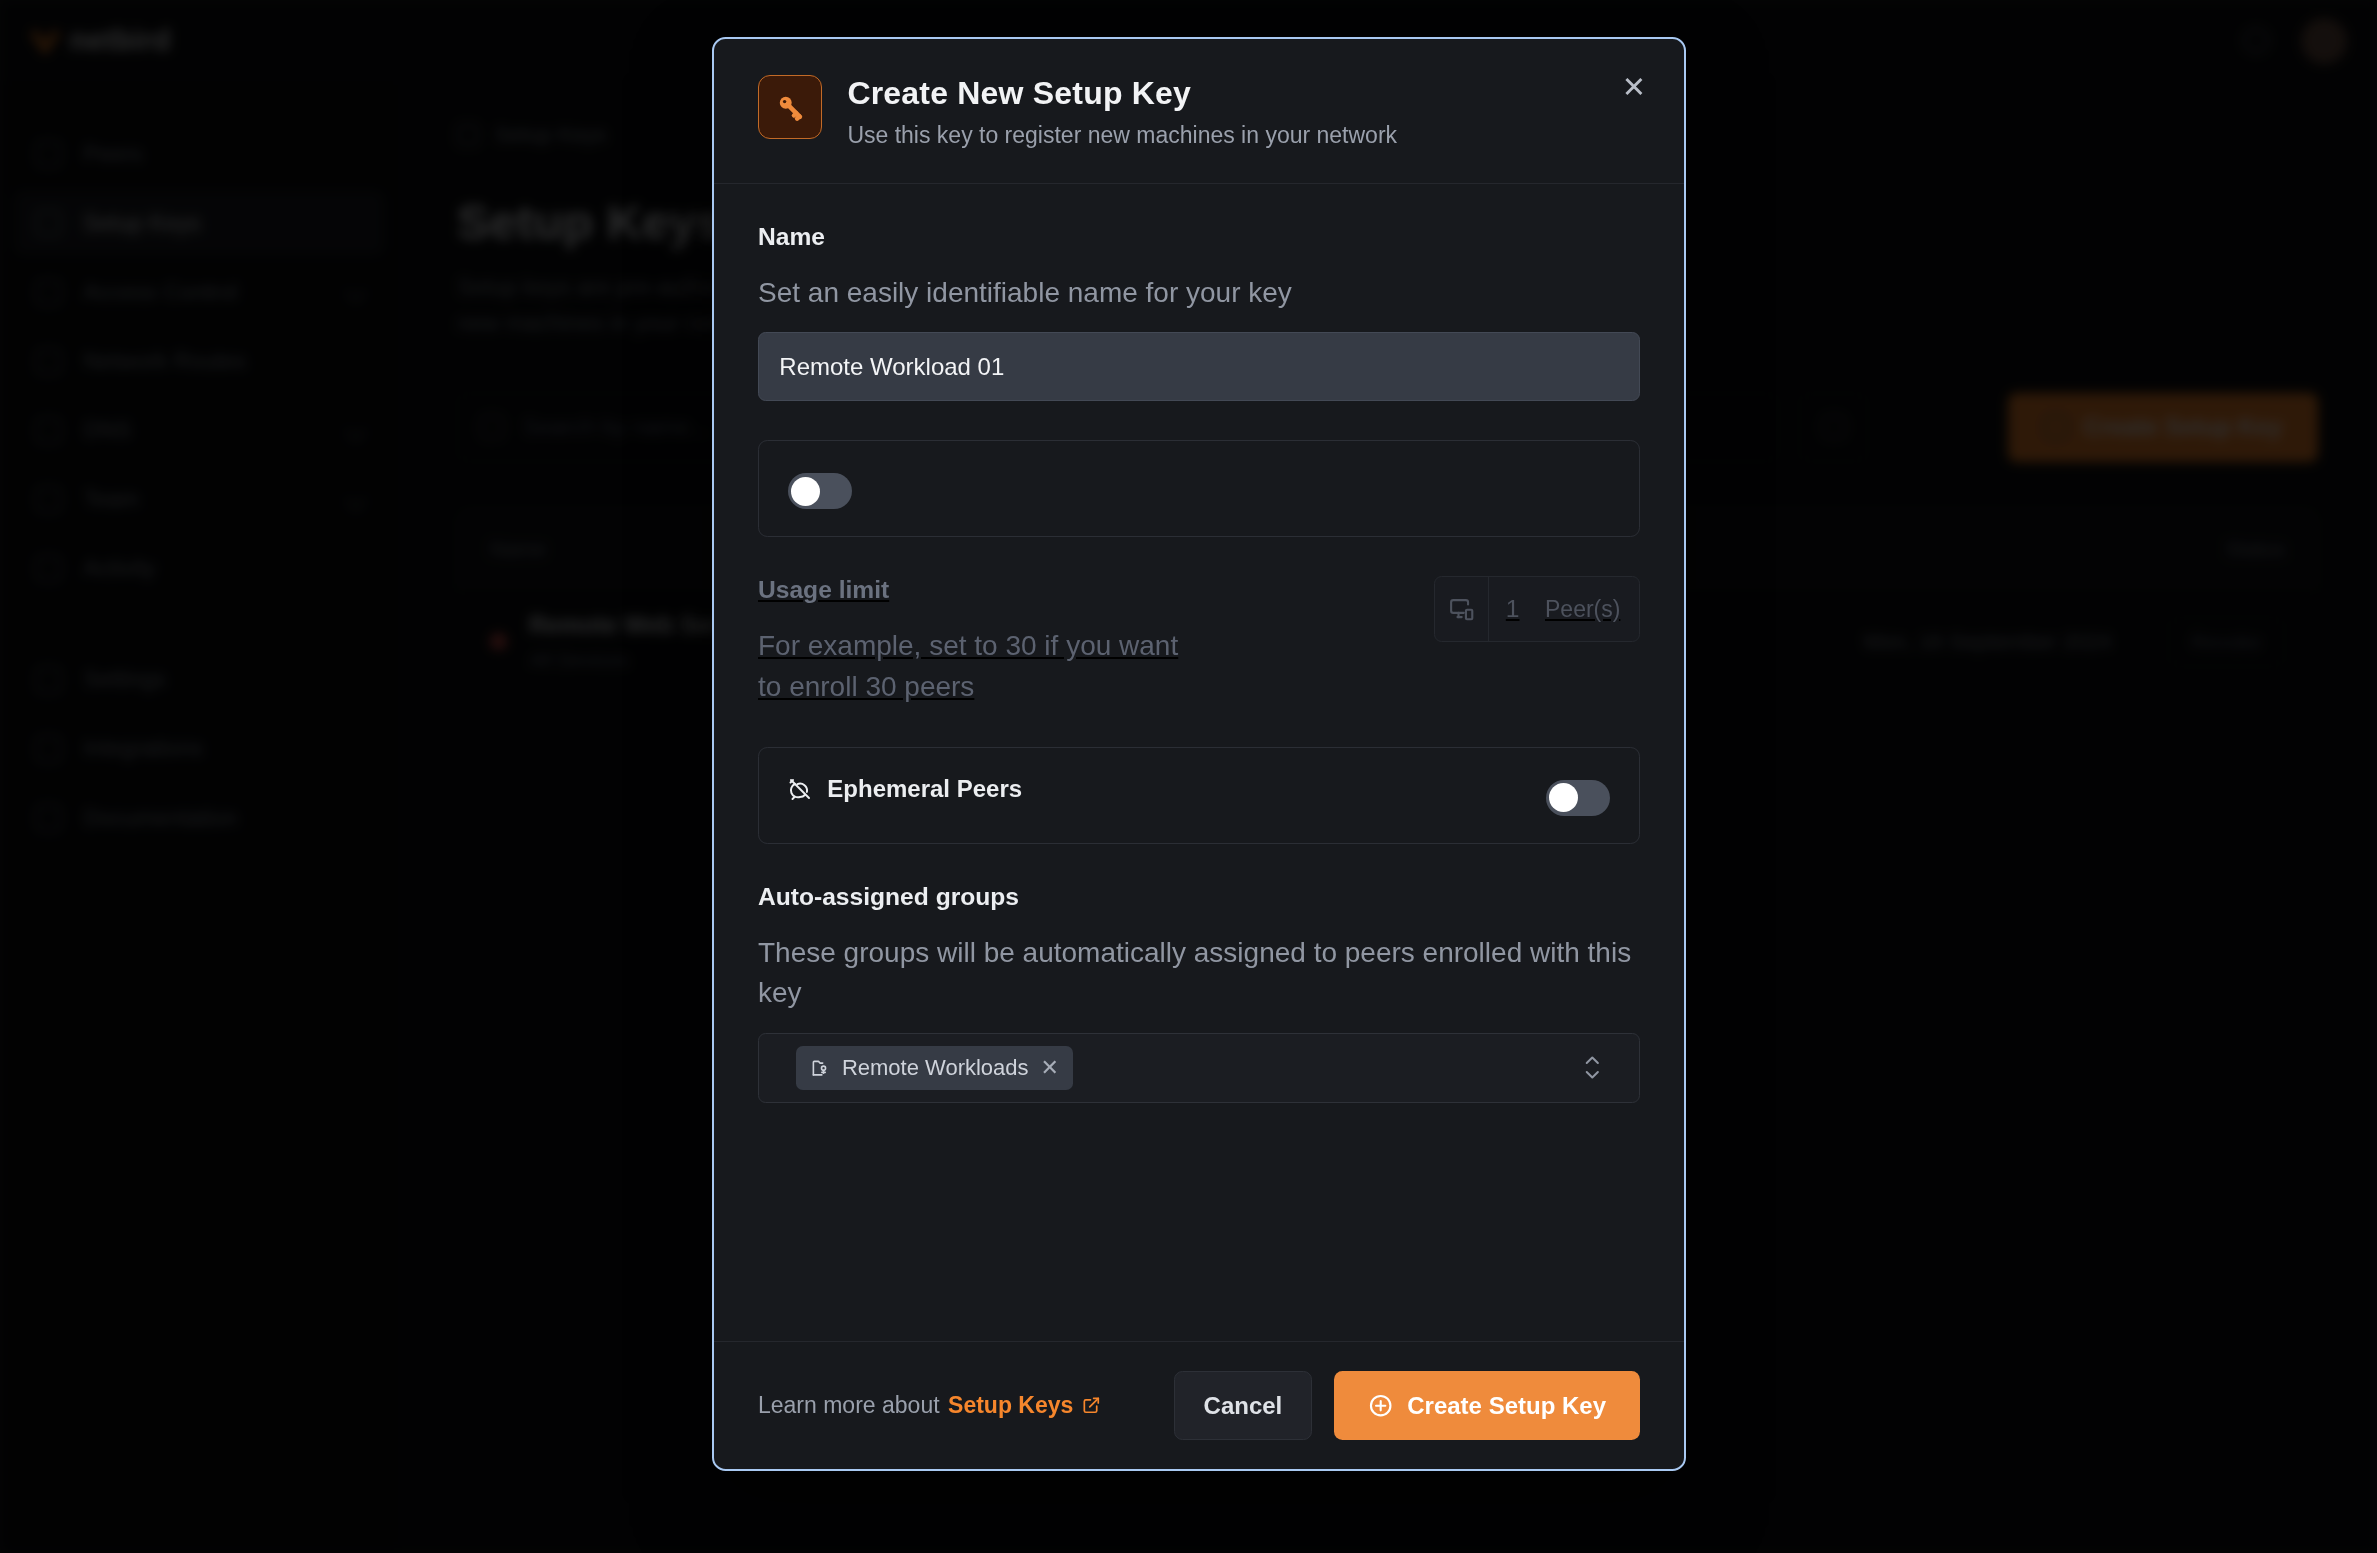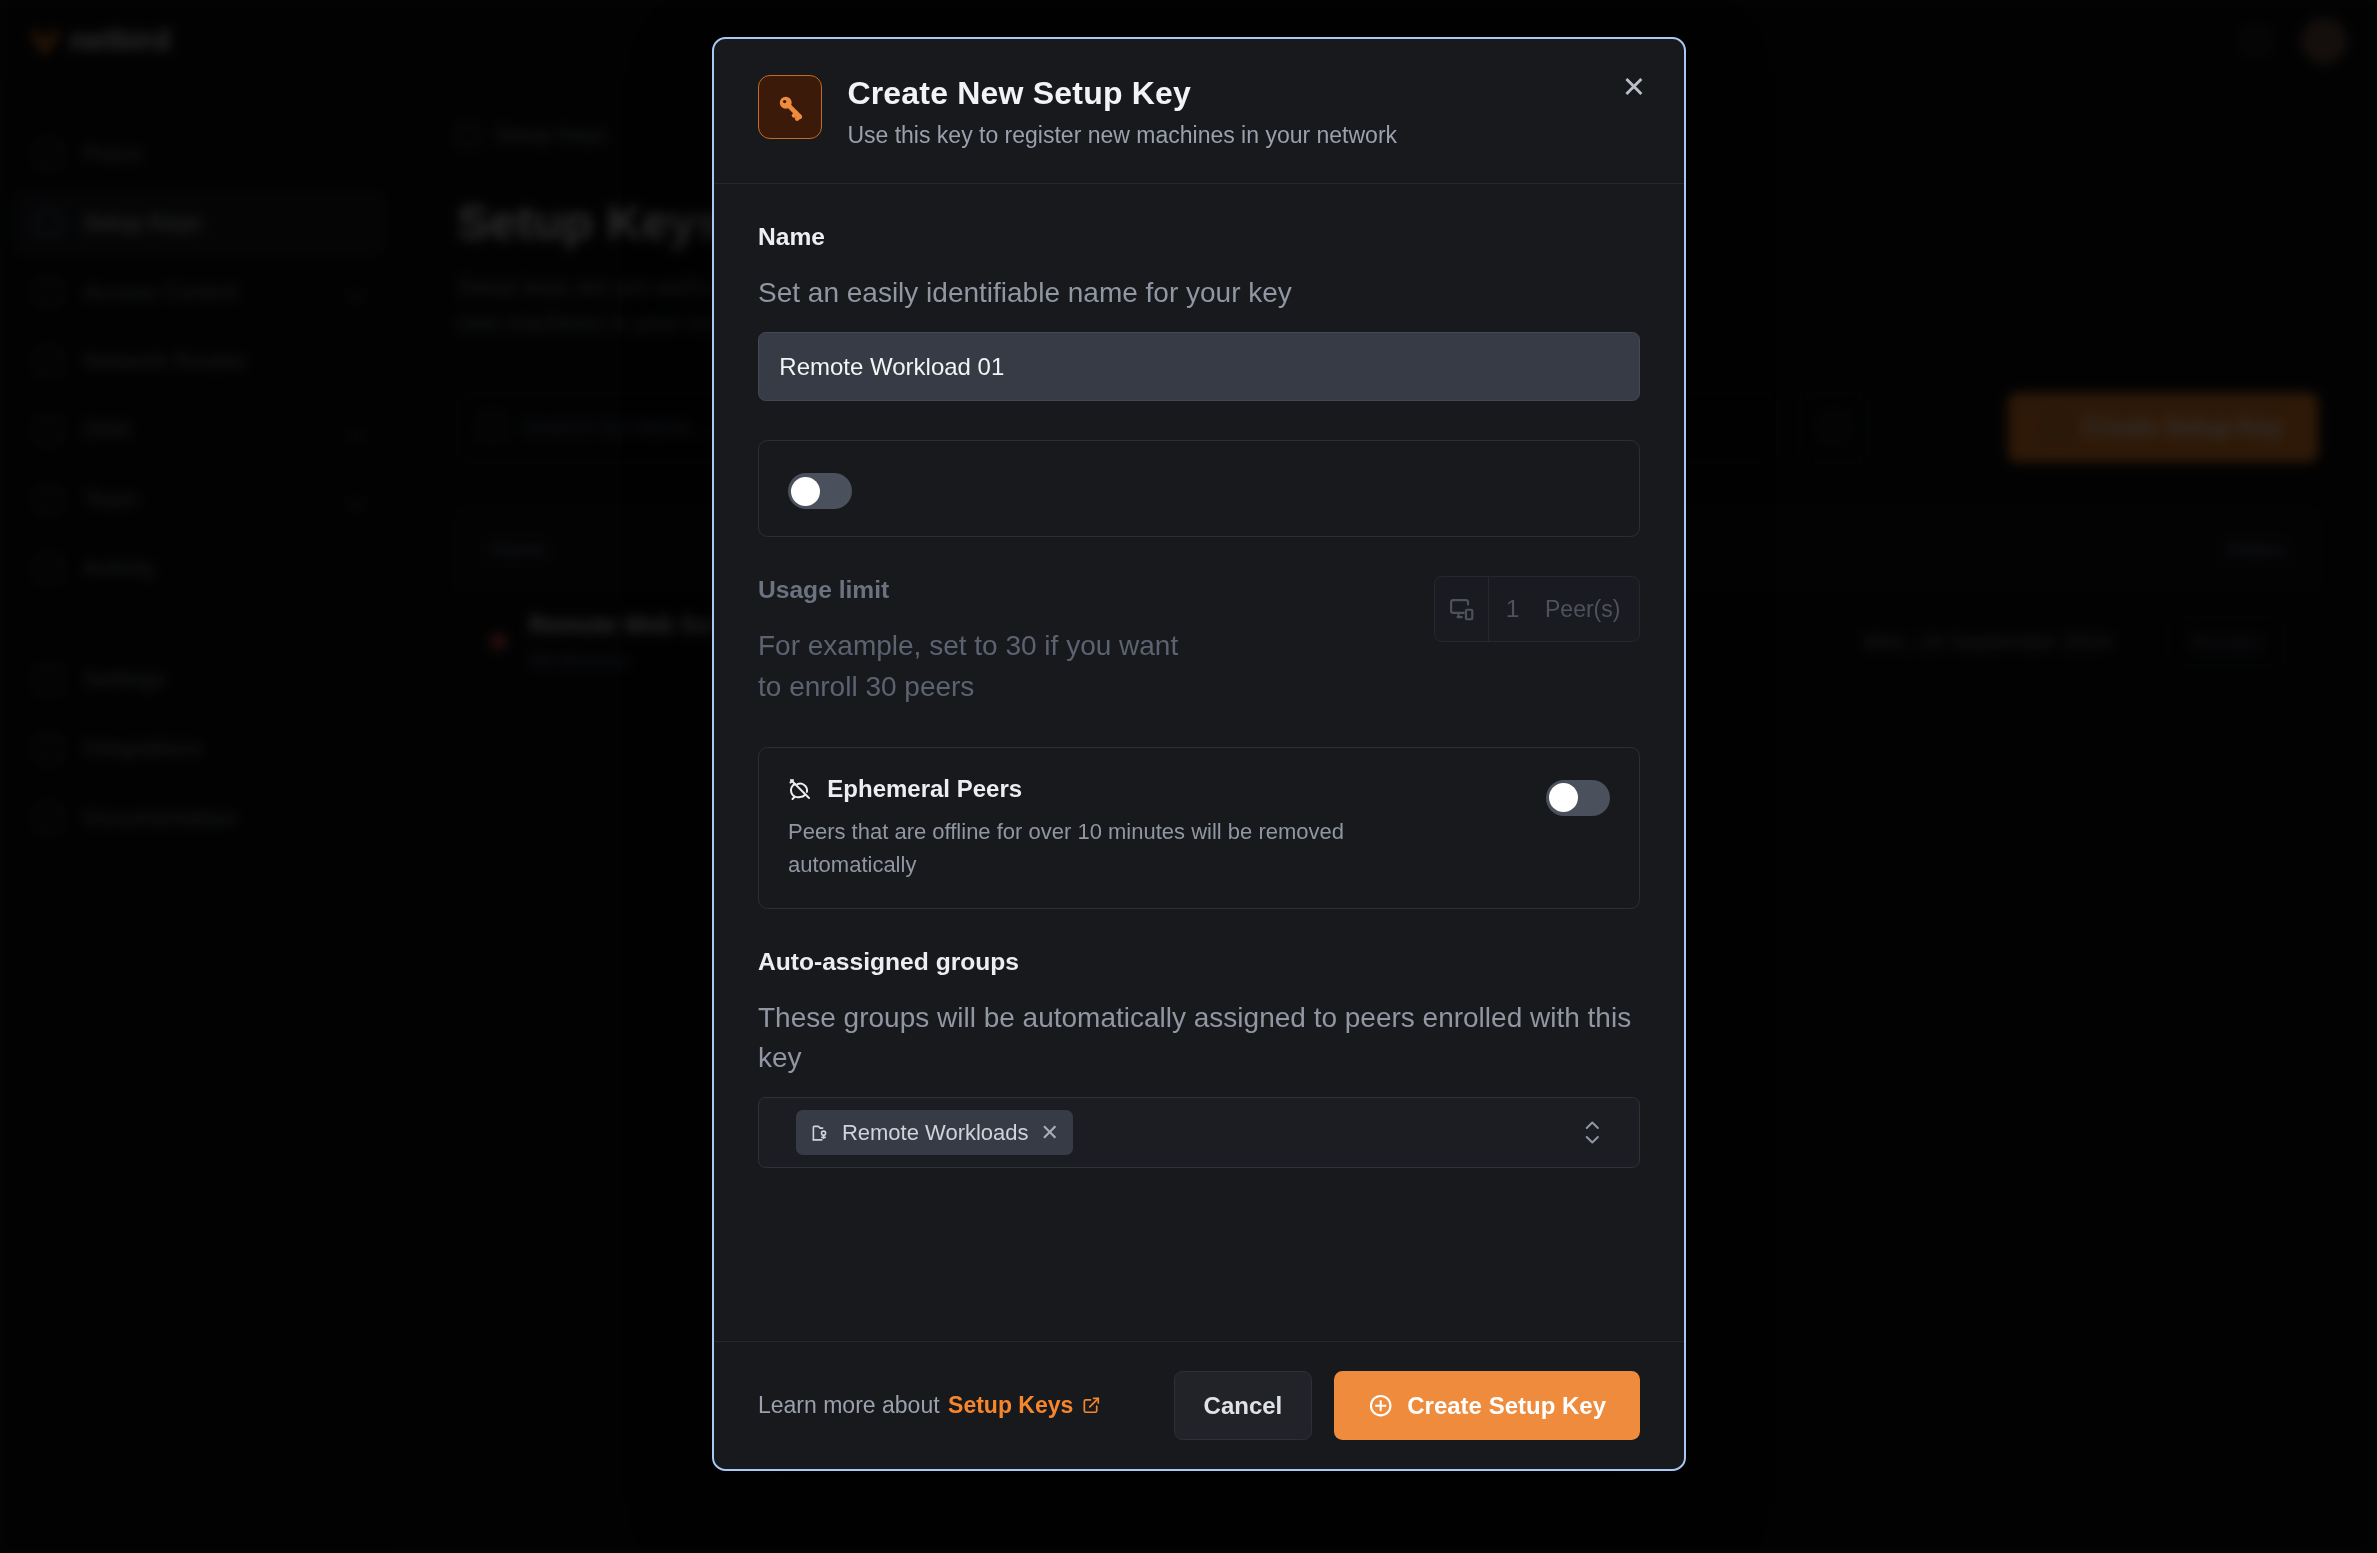--- a/index.html
+++ b/index.html
@@ -136,21 +136,21 @@
 
   .switch {
     width: 64px; height: 36px; border-radius: 18px; background: #4a505c;
     flex: none; position: relative; margin-top: 5.1px; cursor: pointer;
   }
   .switch .knob {
     position: absolute; left: 3.4px; top: 3.4px; width: 29px; height: 29px;
     border-radius: 50%; background: #ffffff;
   }
 
-  .row2 { display: flex; align-items: flex-start; justify-content: space-between; margin-top: 39px; gap: 18px; }
+  .row2 { display: flex; align-items: flex-start; justify-content: space-between; margin-top: 39px; gap: 18px; text-decoration: underline; }
   .row2.muted .fld-label { color: #6b7280; }
   .row2.muted .fld-hint { color: #5c6270; }
 
   .numbox {
     display: flex; align-items: stretch; height: 66px;
     background: #363b45; border: 1.7px solid #434955; border-radius: 7.6px; overflow: hidden;
     min-width: 193px; flex: none;
   }
   .numbox.disabled { background: #191b20; border-color: #25282e; }
   .numbox .nb-ic { width: 54px; display: flex; align-items: center; justify-content: center; border-right: 1.7px solid #4a505c; }
@@ -360,21 +360,20 @@
               <svg width="24" height="24" viewBox="0 0 24 24" fill="none" stroke="#eceef1" stroke-width="2" stroke-linecap="round" stroke-linejoin="round">
                 <path d="M6.9 7A7 7 0 0 0 12 20a7 7 0 0 0 5.1-2.2"></path>
                 <path d="M18.9 14.9A7 7 0 0 0 9.4 7.1"></path>
                 <path d="M5 3 2.5 5.5"></path>
                 <path d="M6.5 20 4.5 22"></path>
                 <path d="M3 3 21 21"></path>
               </svg>
             </span>
             <span>Ephemeral Peers</span>
           </div>
-          <div class="card-desc">Peers that are offline for over 10 minutes will be removed automatically</div>
         </div>
         <div class="switch">
           <div class="knob"></div>
         </div>
       </div>
 
       <div style="margin-top:39px;">
         <div class="fld-label">Auto-assigned groups</div>
         <div class="fld-hint">These groups will be automatically assigned to peers enrolled with this key</div>
         <div class="select-box">

